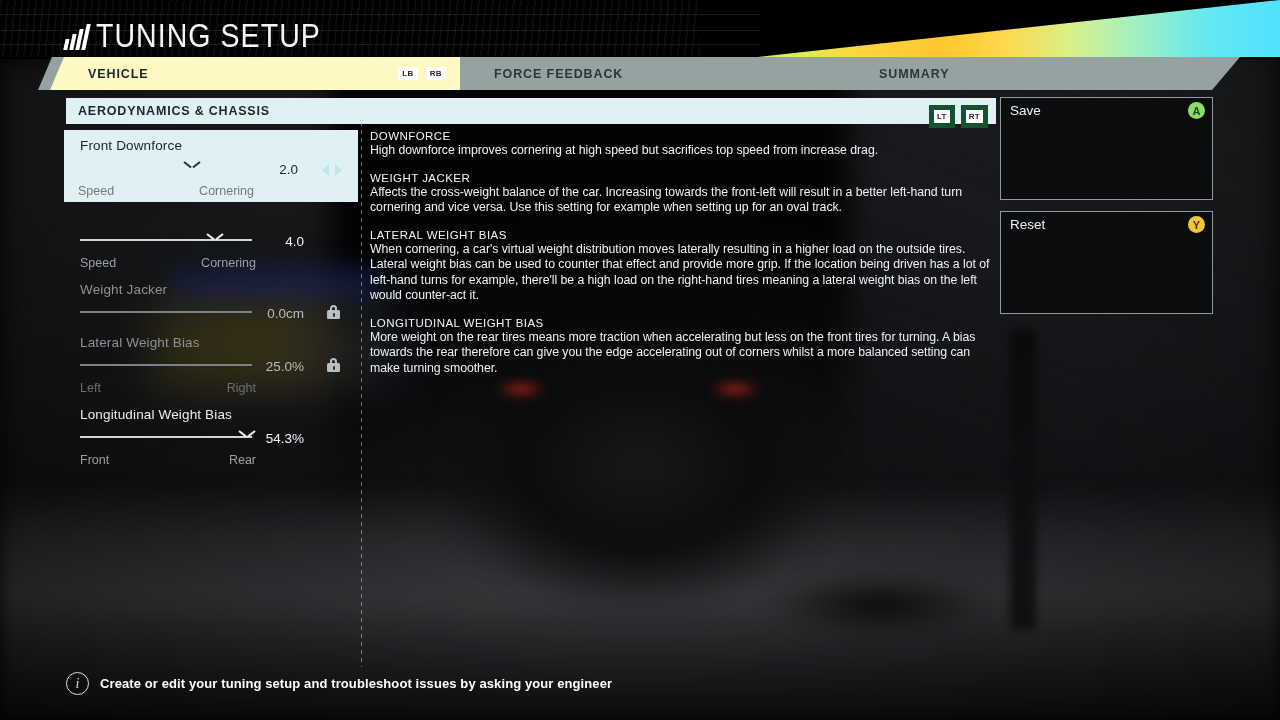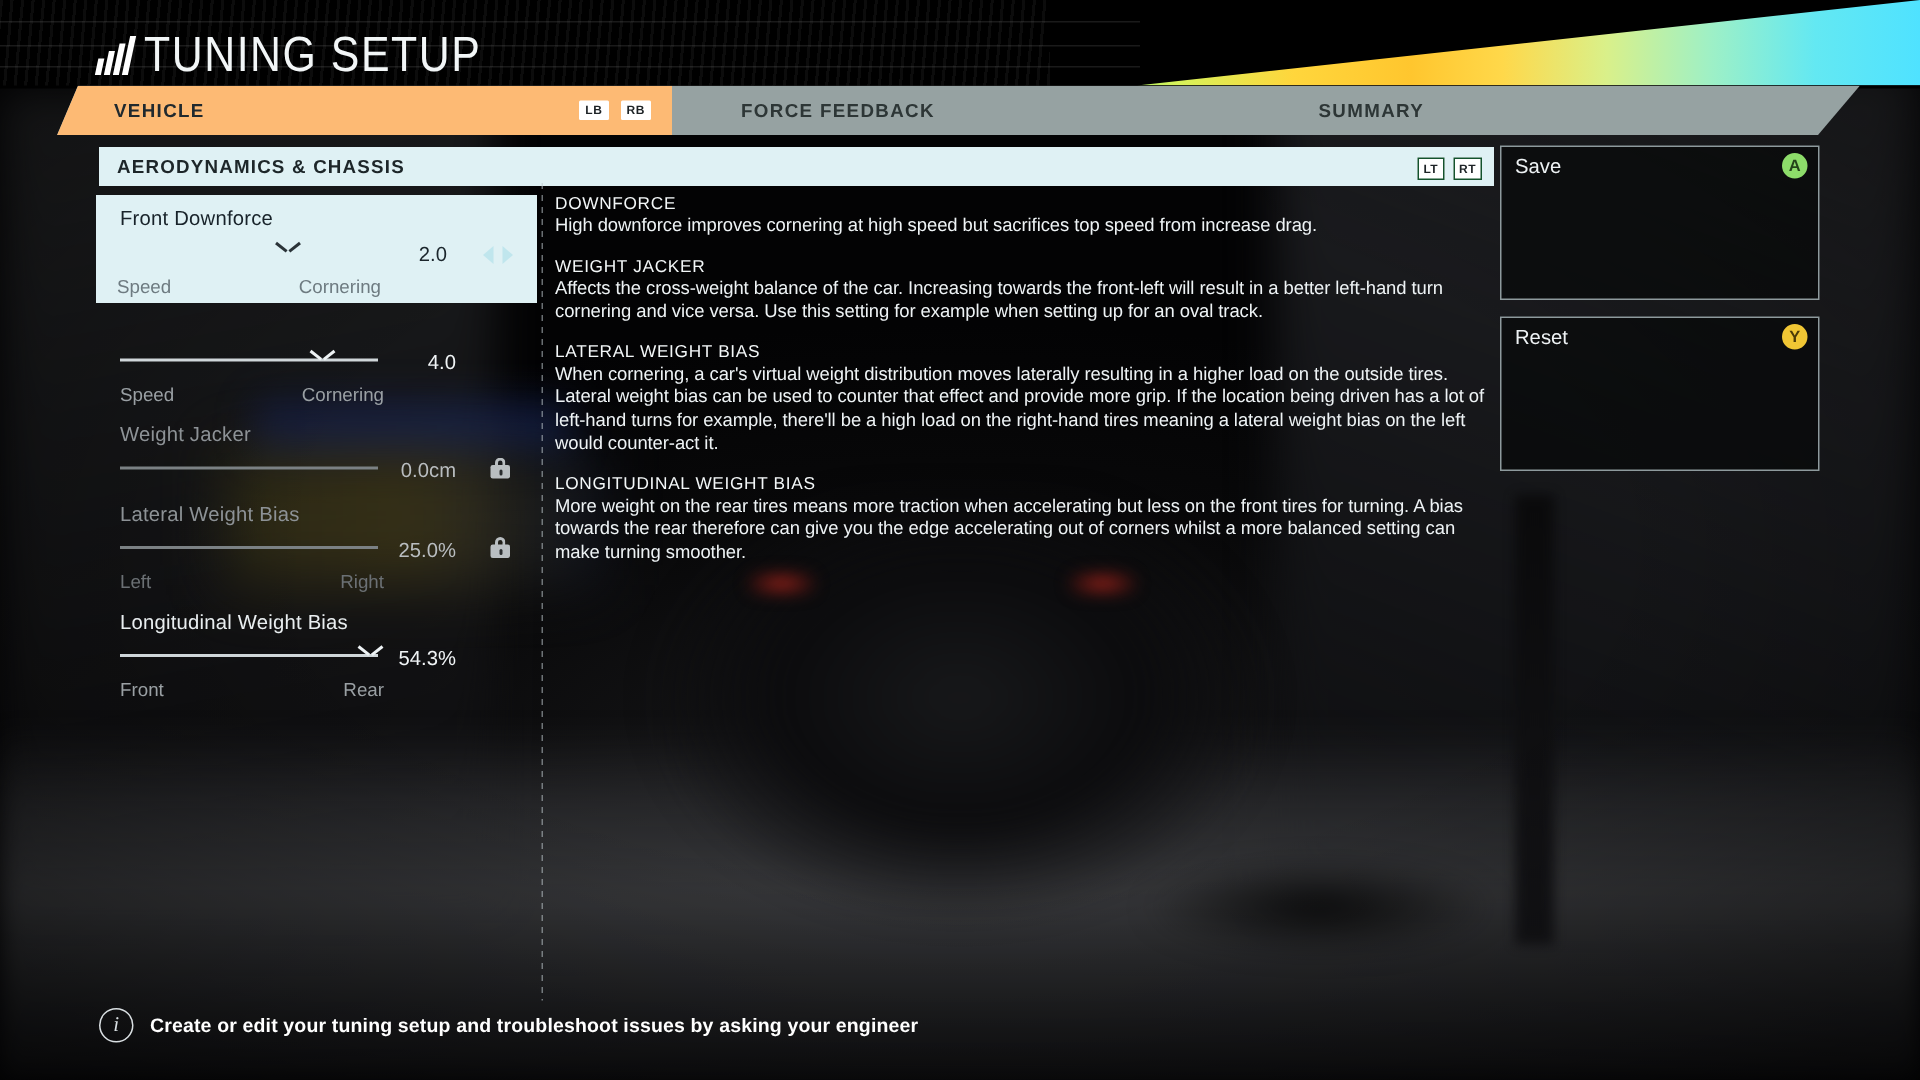--- a/index.html
+++ b/index.html
@@ -129,22 +129,22 @@
     background: #96a2a2;
     clip-path: polygon(14px 0, 1202px 0, 1174px 33px, 0 33px);
   }
   .tab {
     position: absolute; top: 0; height: 33px;
     display: flex; align-items: center;
     font-size: 12.5px; font-weight: bold; letter-spacing: .9px;
     color: #2d3636;
   }
   .tab.active {
-    background: #fdba74; color: #20292e;
-    left: 0; width: 410px; padding-left: 38px;
+    background: #fef9c3; color: #20292e;
+    left: 12px; width: 410px; padding-left: 38px;
     clip-path: polygon(14px 0, 410px 0, 410px 33px, 0 33px);
   }
   .tab.t2 { left: 456px; }
   .tab.t3 { left: 841px; }
   .bumper-set {
     position: absolute; right: 14px; top: 10px;
     display: flex; gap: 8px; text-align: center;
   }
   .bumper {
     background: #fff; color: #1d2326;
@@ -162,21 +162,21 @@
   .section-title {
     margin-left: 12px; font-size: 12.5px; font-weight: bold;
     letter-spacing: .8px; color: #1d2629;
   }
   .trigger-set {
     position: absolute; right: 8px; top: 7px; display: flex; gap: 6px;
   }
   .trigger {
     background: #fff; color: #1d2326;
     font-size: 8px; font-weight: bold; letter-spacing: .3px;
-    padding: 1px 3px; line-height: 11px; border: 1px solid #14532d;
+    padding: 1px 3px; line-height: 11px; border: 5px solid #14532d;
   }
 
   
   .settings { position: absolute; left: 66px; top: 130px; width: 292px; }
   .setting-row {
     position: relative; height: 72px; padding: 8px 0 0 14px;
   }
   .setting-row.selected {
     background: #dff1f4;
     height: 72px; margin-left: -2px; padding-left: 16px; width: 294px;

